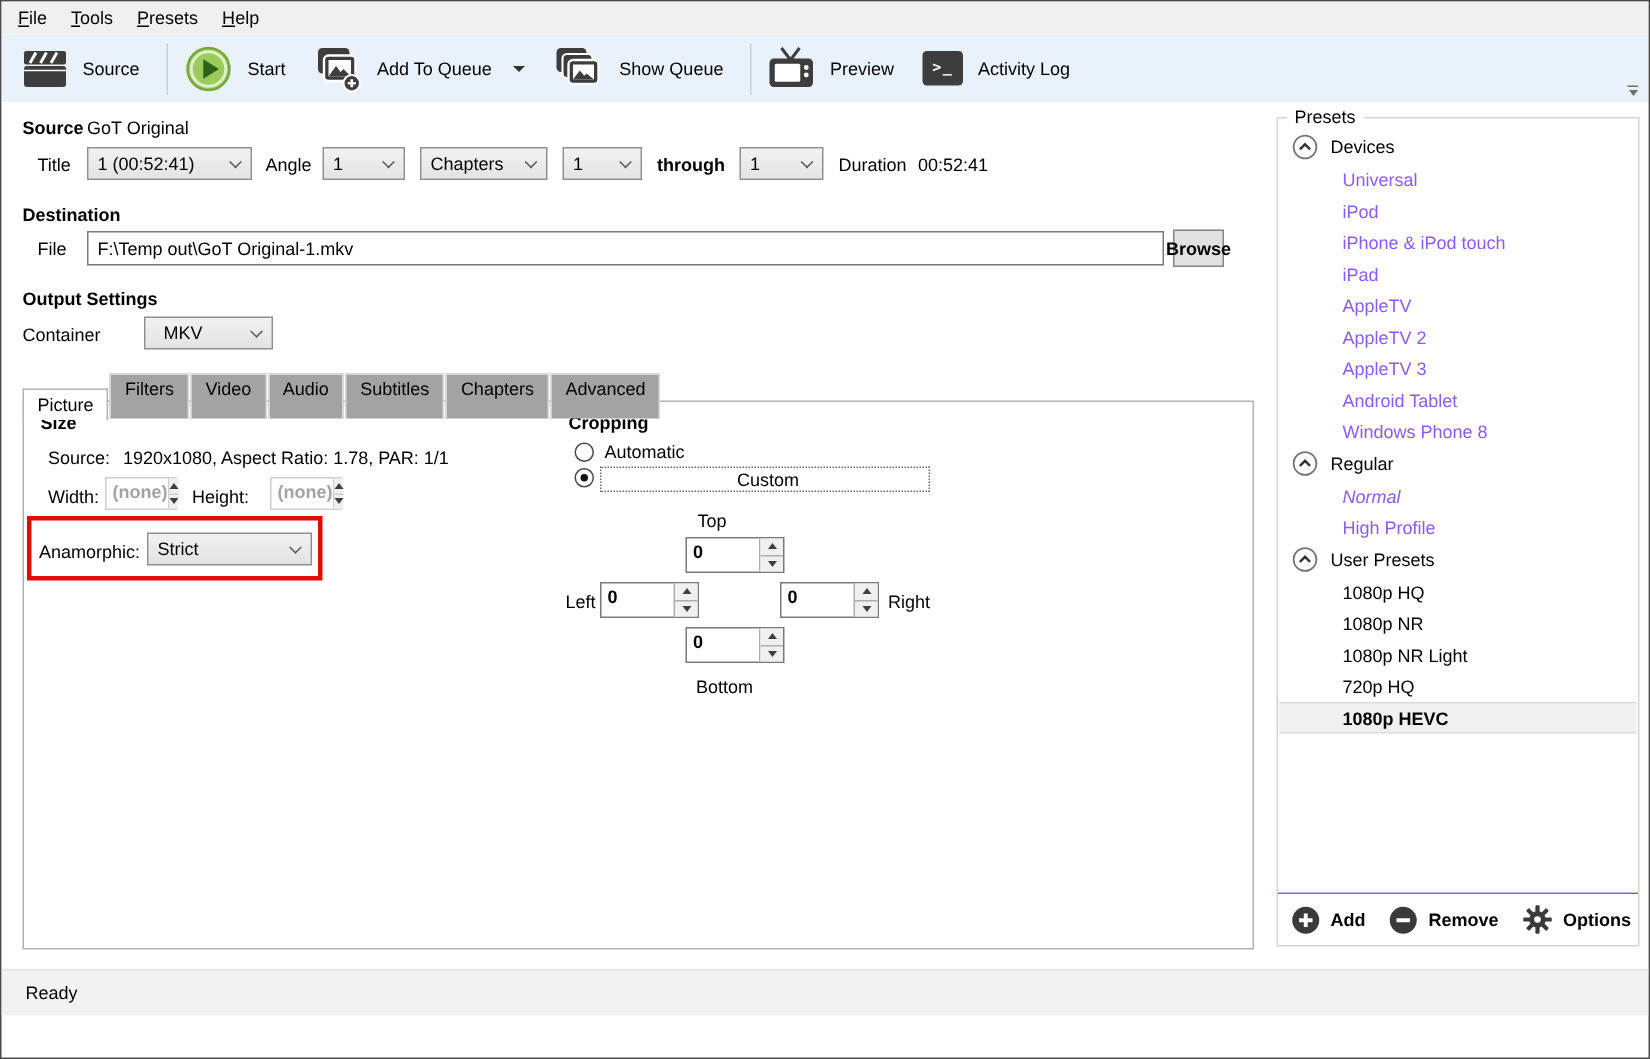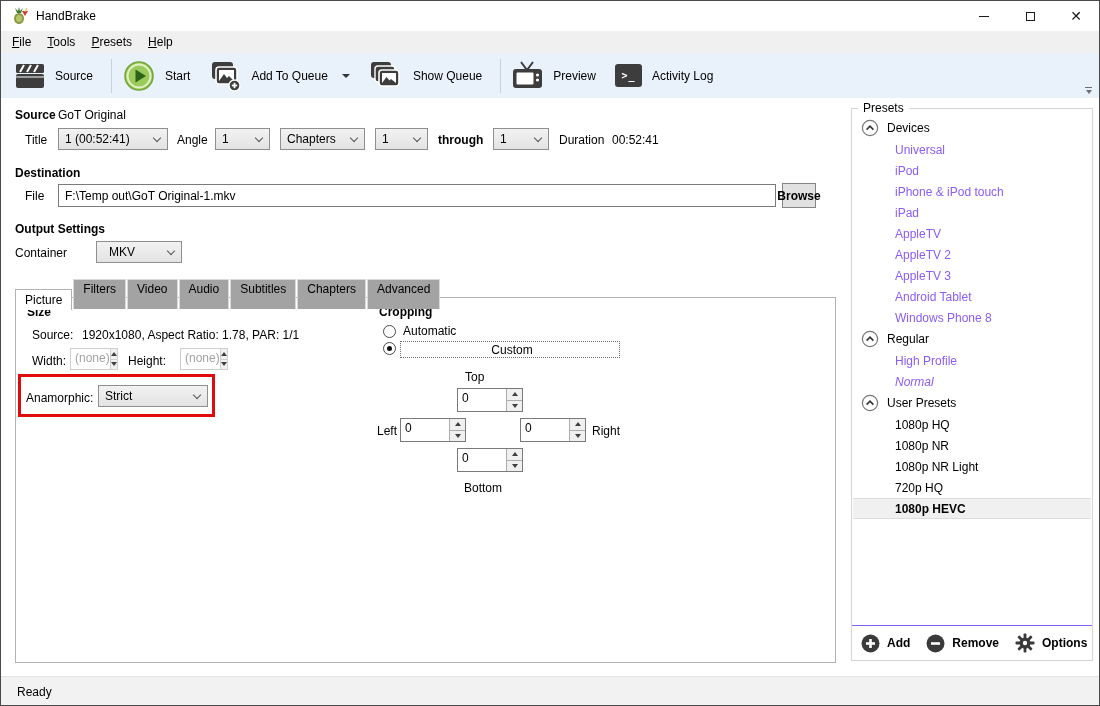--- a/index.html
+++ b/index.html
@@ -36,21 +36,21 @@
   .lbl { position:absolute; white-space:nowrap; font-size:12px; }
   .b { font-weight:bold; }
 
   .combo { position:absolute; height:22px; background:linear-gradient(#f2f2f2,#e3e3e3); border:1px solid #8f8f8f; display:flex; align-items:center; padding:0 6px; cursor:default; }
   .combo .cval { flex:1; font-size:12px; white-space:nowrap; overflow:hidden; }
   .chev { width:6px; height:6px; border-right:1.4px solid #555; border-bottom:1.4px solid #555; transform:rotate(45deg); margin:-3px 1px 0 7px; flex:none; }
 
   .textbox { position:absolute; background:#fff; border:1px solid #7a7a7a; display:flex; align-items:center; padding:0 6px; font-size:12px; cursor:text; }
   .btn { position:absolute; background:#e1e1e1; border:1px solid #858585; display:flex; align-items:center; justify-content:center; font-size:12px; font-weight:bold; cursor:default; }
 
-  .spinner { position:absolute; display:flex; background:#fff; border:1px solid #7a7a7a; }
+  .spinner { position:absolute; display:flex; background:#fff; border:1px solid #7a7a7a;font-weight:bold; }
   .spinner .val { flex:1; font-size:12px; padding:2px 0 0 4px; }
   .spinner .btns { width:16px; display:flex; flex-direction:column; border-left:1px solid #adadad; }
   .spinner .sb { flex:1; background:#f0f0f0; display:flex; align-items:center; justify-content:center; cursor:default; }
   .spinner .sb + .sb { border-top:1px solid #adadad; }
   .arr-up { width:0; height:0; border-left:3.5px solid transparent; border-right:3.5px solid transparent; border-bottom:4px solid #3f3f3f; }
   .arr-dn { width:0; height:0; border-left:3.5px solid transparent; border-right:3.5px solid transparent; border-top:4px solid #3f3f3f; }
   .spinner.disabled { border-color:#cfcfcf; }
   .spinner.disabled .val { color:#a3a3a3; }
   .spinner.disabled .btns { border-left-color:#cfcfcf; }
   .spinner.disabled .sb + .sb { border-top-color:#cfcfcf; }
@@ -84,39 +84,20 @@
   
   .statusbar { height:31px; background:#f2f2f2; border-top:1px solid #e2e2e2; display:flex; align-items:center; padding-left:16px; font-size:12px; }
 
   .term-icon { width:27px; height:23px; background:#3d3d3d; border-radius:3px; color:#fff; font-family:"DejaVu Sans Mono", monospace; font-size:10px; font-weight:bold; display:flex; align-items:center; justify-content:center; letter-spacing:1px; }
 </style>
 </head>
 <body>
 
 <div class="window">
 
-  <div class="titlebar">
-    <svg class="app-icon" viewBox="0 0 18 18">
-      <ellipse cx="8" cy="11.5" rx="5" ry="5.5" fill="#8a9a45"></ellipse>
-      <ellipse cx="8" cy="11.5" rx="3" ry="3.5" fill="#b9c46a"></ellipse>
-      <path d="M6 6 L4 1 L7 4 L8 0 L9 4 L12 1 L10 6 Z" fill="#3e7a2e"></path>
-      <path d="M11 4 L17 4 L14 9 Z" fill="#d03a34"></path>
-      <line x1="14" y1="5" x2="16" y2="1" stroke="#e8b23a" stroke-width="1"></line>
-    </svg>
-    <span class="app-title">HandBrake</span>
-    <div class="win-controls">
-      <div class="wc wc-min">
-          <i></i>
-        </div>
-      <div class="wc wc-max">
-          <i></i>
-        </div>
-      <div class="wc wc-close">✕</div>
-    </div>
-  </div>
 
   <div class="menubar">
       <span class="menu-item"><u>F</u>ile</span>
       <span class="menu-item"><u>T</u>ools</span>
       <span class="menu-item"><u>P</u>resets</span>
       <span class="menu-item"><u>H</u>elp</span>
     </div>
 
   <div class="toolbar">
     <div class="tbtn">
@@ -379,24 +360,24 @@
             <span class="link">Windows Phone 8</span>
           </div>
           <div class="tree-header">
             <svg width="18" height="18" viewBox="0 0 18 18">
               <circle cx="9" cy="9" r="7.6" fill="#fff" stroke="#777" stroke-width="1.2"></circle>
               <polyline points="5.6,10.6 9,7.2 12.4,10.6" fill="none" stroke="#333" stroke-width="1.6"></polyline>
             </svg>
             <span>Regular</span>
           </div>
           <div class="tree-item">
+            <span class="link it">Normal</span>
+          </div>
+          <div class="tree-item">
             <span class="link">High Profile</span>
-          </div>
-          <div class="tree-item">
-            <span class="link it">Normal</span>
           </div>
           <div class="tree-header">
             <svg width="18" height="18" viewBox="0 0 18 18">
               <circle cx="9" cy="9" r="7.6" fill="#fff" stroke="#777" stroke-width="1.2"></circle>
               <polyline points="5.6,10.6 9,7.2 12.4,10.6" fill="none" stroke="#333" stroke-width="1.6"></polyline>
             </svg>
             <span>User Presets</span>
           </div>
           <div class="tree-item">
             <span class="">1080p HQ</span>

